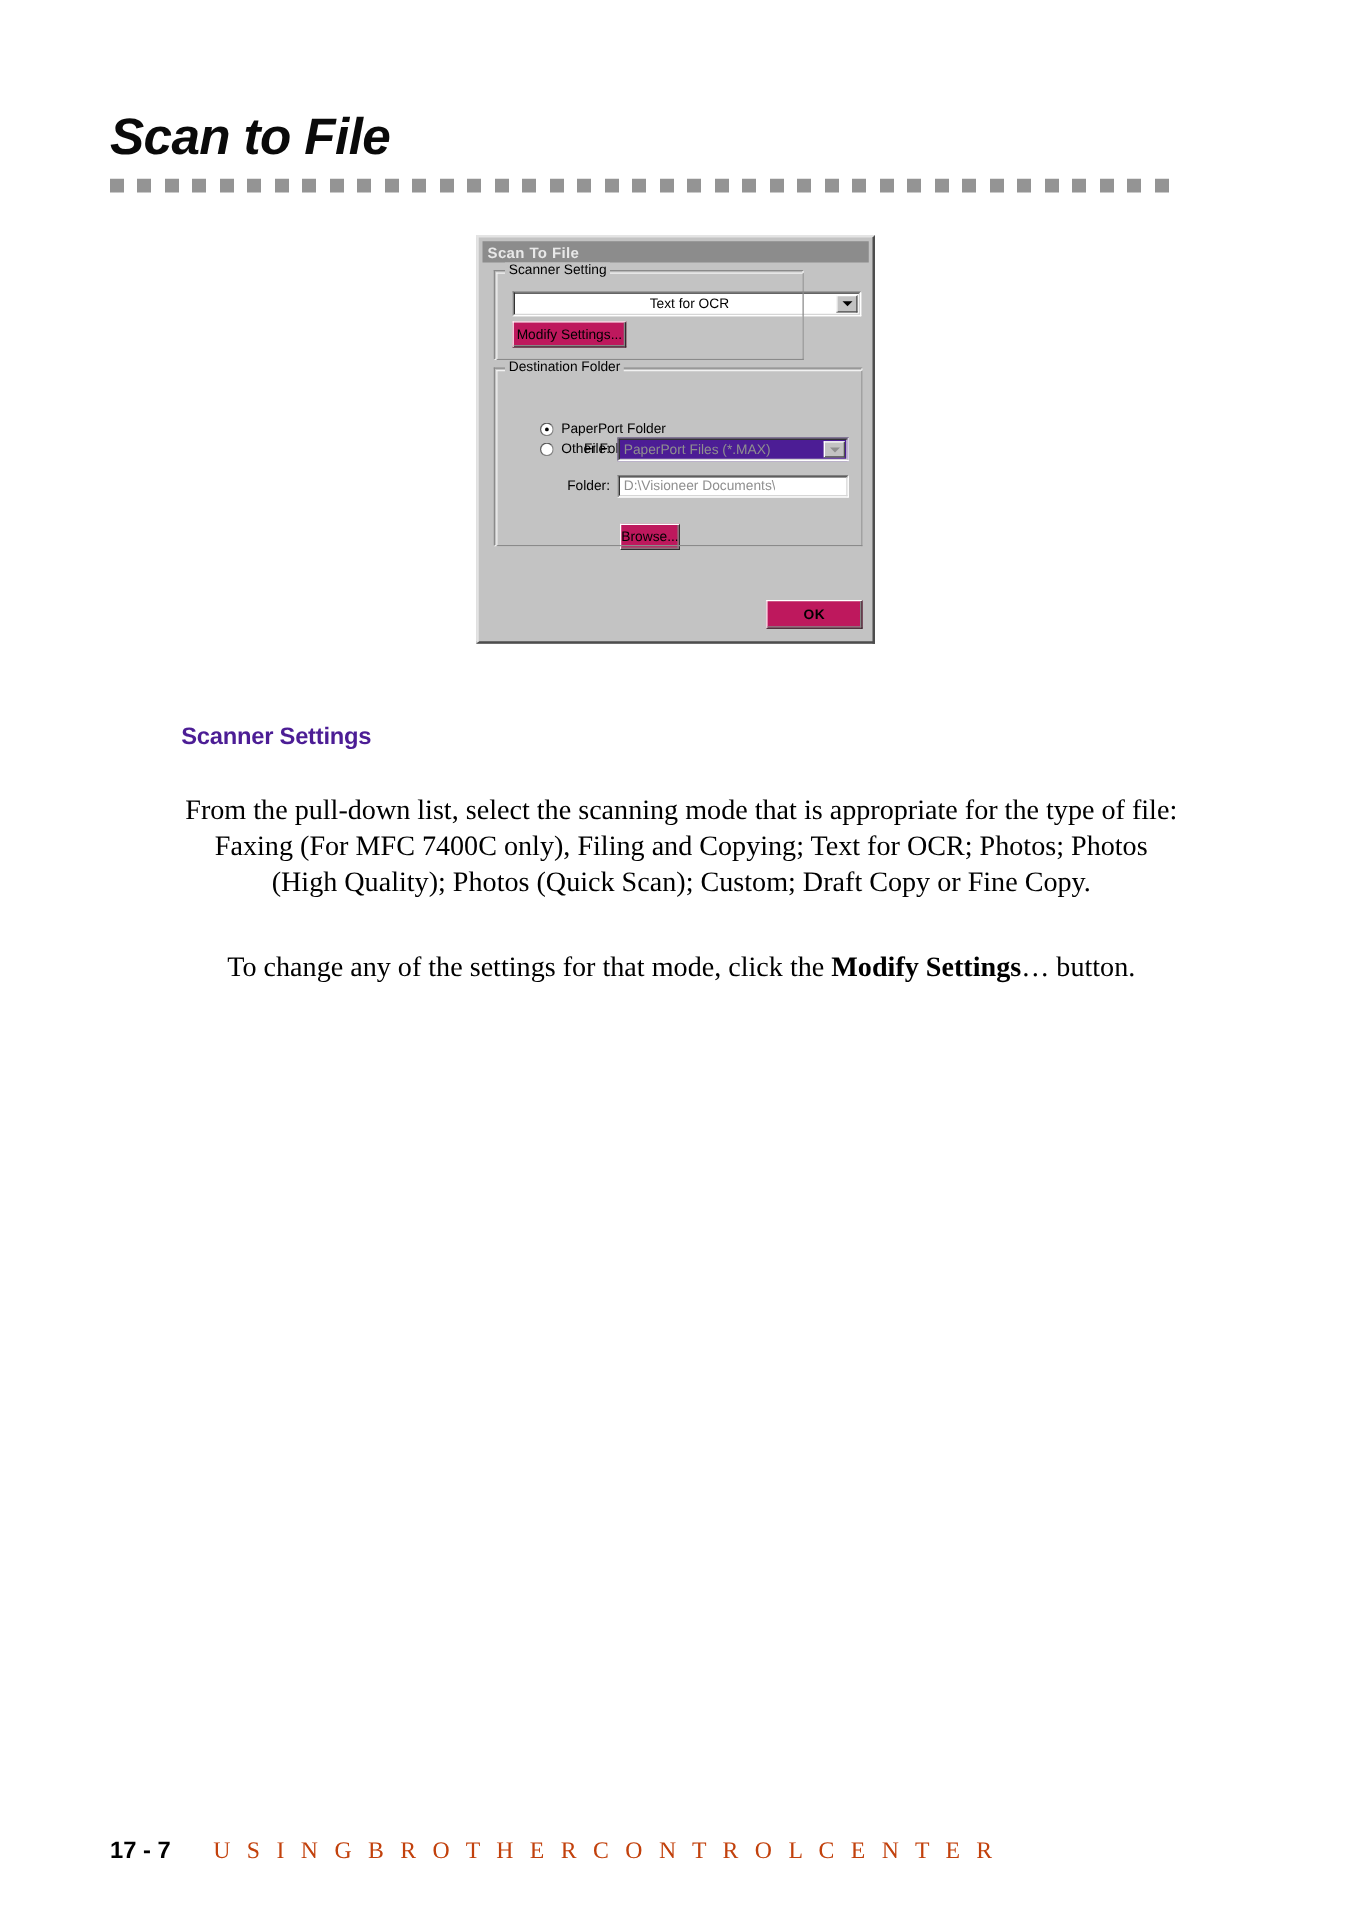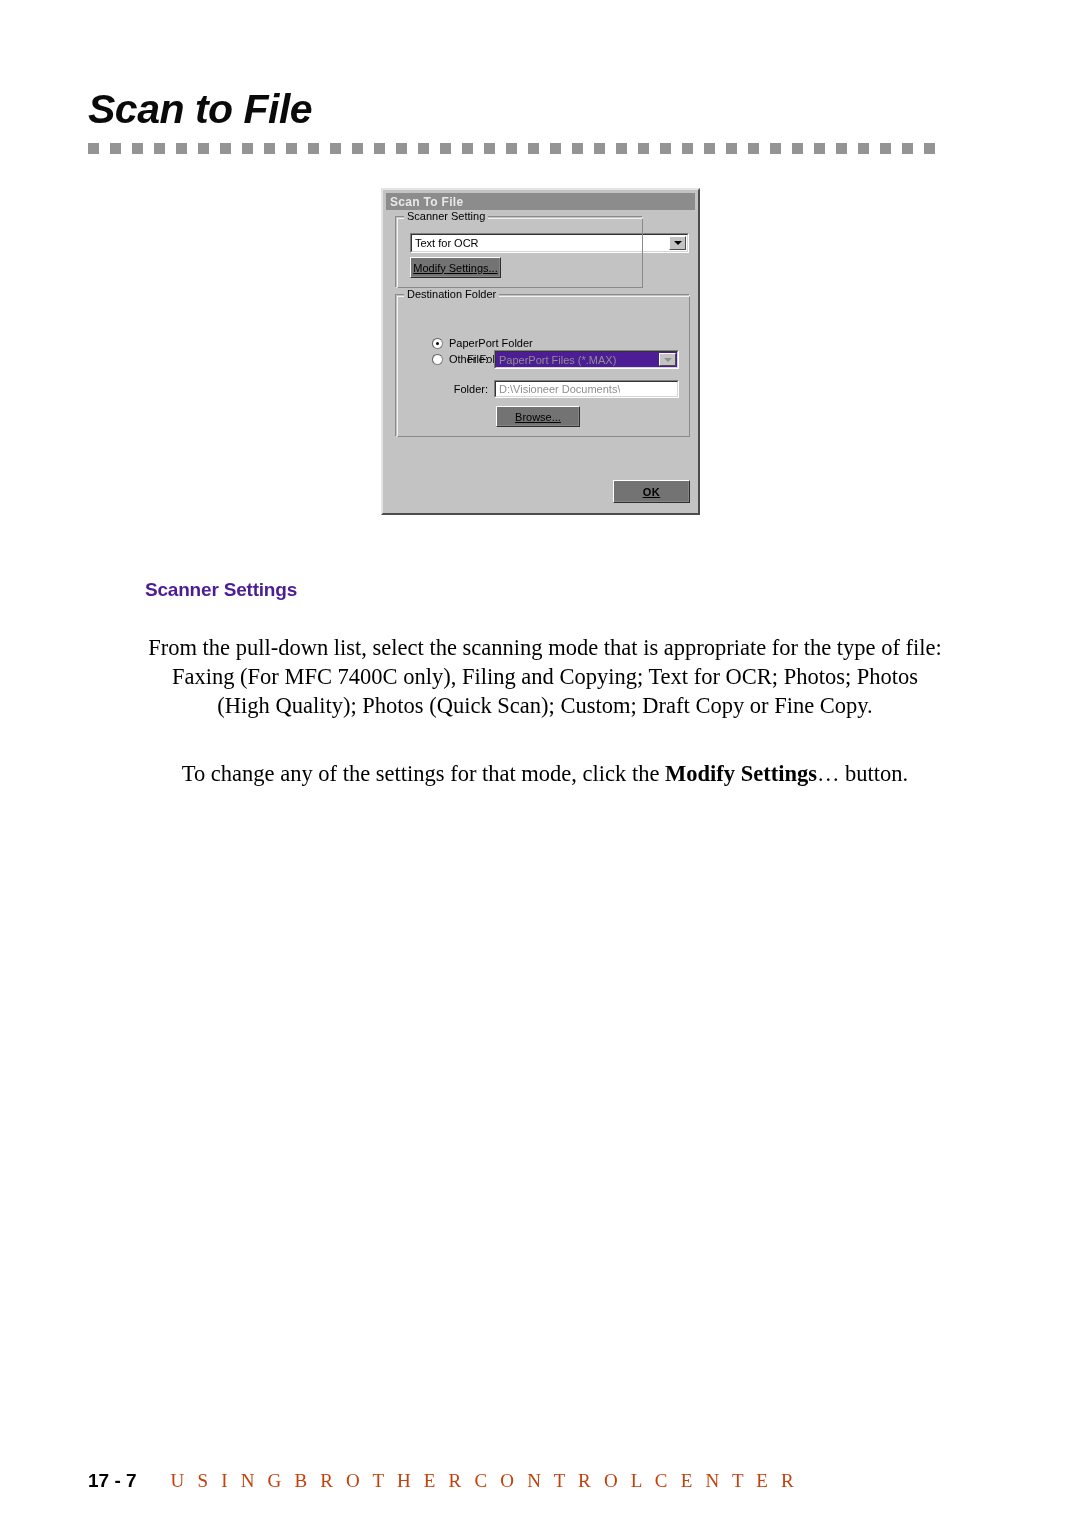--- a/index.html
+++ b/index.html
@@ -161,45 +161,44 @@
     width: 0; height: 0;
     border-left: 4px solid transparent;
     border-right: 4px solid transparent;
     border-top: 4px solid #000000;
   }
   .combo-arrow.disabled .tri { border-top-color: #8f8f8f; }
 
   
   .btn {
     position: absolute;
-    background: #737373;
+    background: #be185d;
     border-top: 1px solid #ffffff;
     border-left: 1px solid #ffffff;
     border-right: 1px solid #2e2e2e;
     border-bottom: 1px solid #2e2e2e;
     box-sizing: border-box;
     display: flex;
     align-items: center;
     justify-content: center;
     font-size: 11px;
     color: #000000;
     white-space: nowrap;
-    text-decoration: underline;
   }
   .btn::after {
     content: "";
     position: absolute;
     left: 0; top: 0; right: 0; bottom: 0;
     border-right: 1px solid #868686;
     border-bottom: 1px solid #868686;
     pointer-events: none;
   }
 
   #btn-modify-settings { left: 14px; top: 40px; width: 91px; height: 21px; }
-  #btn-browse { left: 100px; top: 111px; width: 84px; height: 21px; }
+  #btn-browse { left: 100px; top: 124px; width: 48px; height: 21px; }
   #btn-ok {
     left: 230px; top: 290px; width: 77px; height: 23px;
     font-weight: bold; letter-spacing: 0.5px;
   }
 
   .radio-row {
     position: absolute;
     display: flex;
     align-items: center;
     font-size: 11px;
@@ -234,21 +233,21 @@
     position: absolute;
     font-size: 11px;
     white-space: nowrap;
     text-align: right;
   }
   #label-file { left: 22px; top: 58px; width: 70px; }
   #label-folder { left: 22px; top: 88px; width: 70px; }
 
   #field-file { left: 98px; top: 55px; width: 185px; height: 19px; }
   #field-folder { left: 98px; top: 85px; width: 185px; height: 18px; }
-  #field-scanner-mode { left: 14px; top: 16px; width: 279px; height: 20px; }
+  #field-scanner-mode { left: 14px; top: 16px; width: 279px; height: 20px; justify-content: center; }
 
   
   #section-heading {
     position: absolute;
     left: 145px;
     top: 563px;
     font-family: "Liberation Sans", sans-serif;
     font-weight: bold;
     font-size: 19px;
     letter-spacing: -0.2px;

